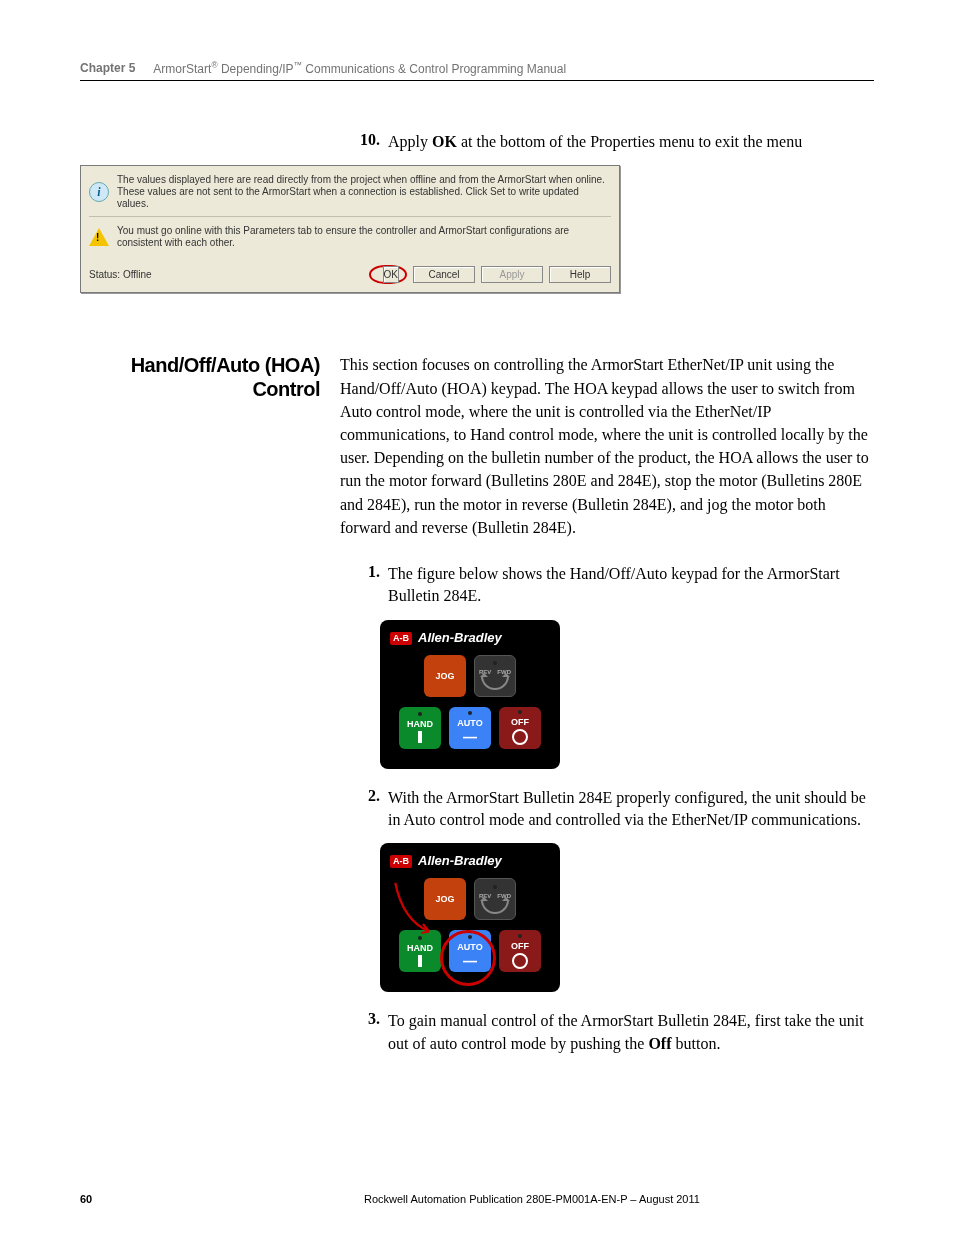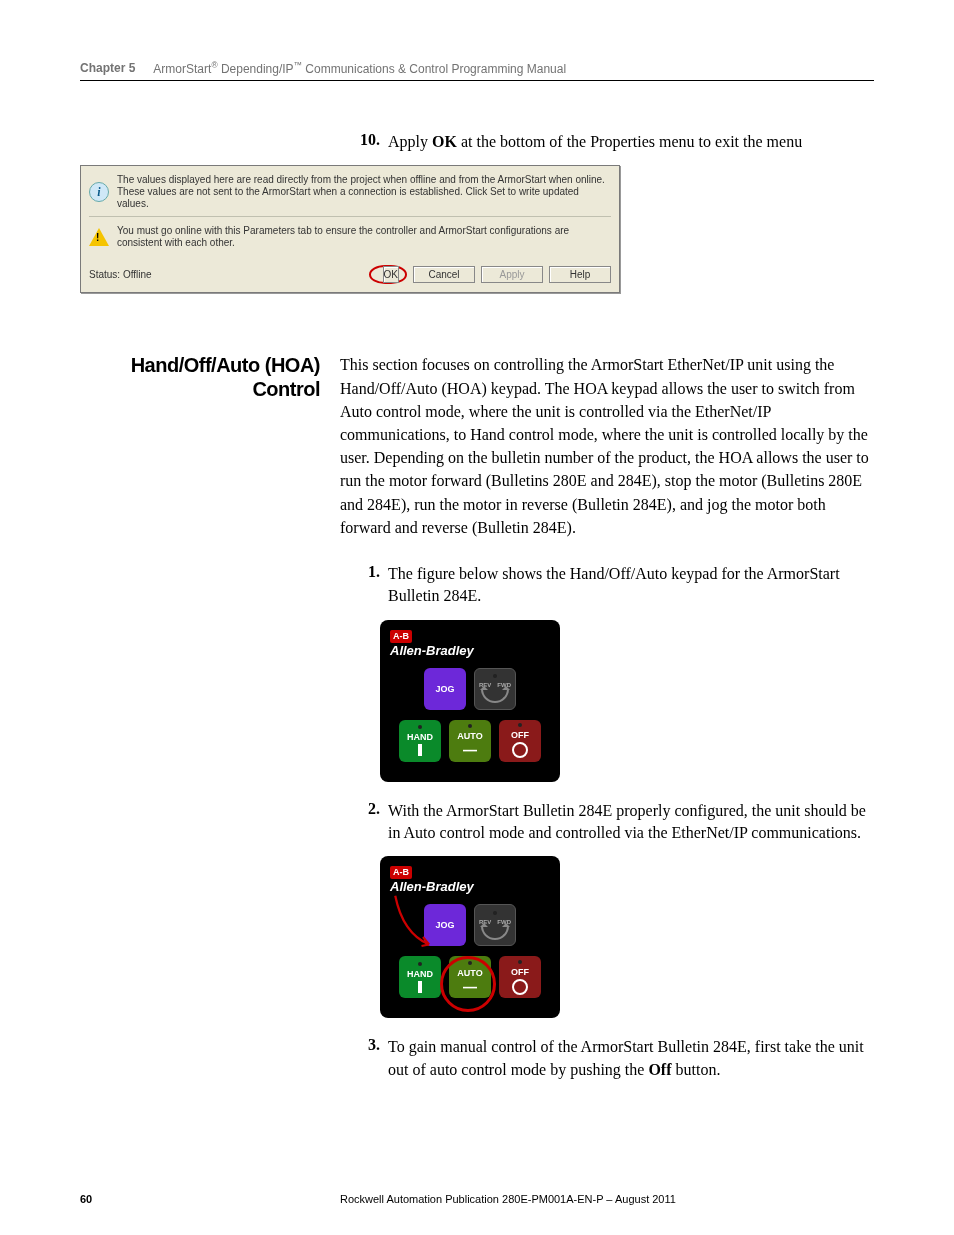--- a/index.html
+++ b/index.html
@@ -153,28 +153,27 @@
     width: 180px;
     background: #000;
     border-radius: 8px;
     padding: 10px;
     margin: 8px 0 18px 40px;
     box-sizing: border-box;
     position: relative;
   }
   .kp-header {
     display: flex;
-    align-items: flex-start;
+    align-items: flex-end;
     color: #fff;
     font-family: Arial, sans-serif;
     font-style: italic;
     font-weight: bold;
     font-size: 13px;
     margin-bottom: 10px;
-    flex-direction: column;
   }
   .ab-logo {
     background: #c00;
     color: #fff;
     font-size: 9px;
     font-style: normal;
     padding: 2px 3px;
     border-radius: 2px;
     margin-right: 6px;
     font-weight: bold;
@@ -197,42 +196,42 @@
     font-family: Arial, sans-serif;
     font-weight: bold;
     font-size: 9px;
     box-sizing: border-box;
     position: relative;
   }
   .kp-led {
     width: 4px; height: 4px; border-radius: 50%;
     background: #222; margin-bottom: 3px;
   }
-  .kp-jog { background: #6d28d9; color: #fff; }
+  .kp-jog { background: #c2410c; color: #fff; }
   .kp-dir {
     background: #333; border: 1px solid #555;
     font-size: 6px; color: #aaa;
     gap: 1px;
   }
   .kp-dir-labels { display: flex; gap: 6px; }
   .kp-dir-arc {
     width: 24px; height: 12px;
     border: 2px solid #888; border-top: none;
     border-radius: 0 0 14px 14px;
     position: relative;
   }
   .kp-dir-arc::before, .kp-dir-arc::after {
     content: ""; position: absolute; top: -3px;
     width: 0; height: 0;
     border-bottom: 4px solid #888;
   }
   .kp-dir-arc::before { left: -3px; border-right: 4px solid transparent; border-left: 4px solid transparent; }
   .kp-dir-arc::after  { right: -3px; border-right: 4px solid transparent; border-left: 4px solid transparent; }
   .kp-hand { background: #0a8a2a; color: #fff; align-items: center; }
-  .kp-auto { background: #4d7c0f; color: #fff; }
+  .kp-auto { background: #3b82f6; color: #fff; }
   .kp-off  { background: #8a1a1a; color: #fff; }
   .kp-sym { font-size: 14px; line-height: 1; margin-top: 2px; }
   .kp-off-circle {
     width: 12px; height: 12px; border: 2px solid #fff;
     border-radius: 50%; margin-top: 2px;
   }
   .kp-hand-bar {
     width: 4px; height: 12px; background: #fff; margin-top: 2px;
   }
   .red-circle {
@@ -249,21 +248,21 @@
   }
   .footer {
     position: absolute;
     bottom: 30px;
     left: 80px;
     right: 80px;
     display: flex;
     font-family: Arial, Helvetica, sans-serif;
     font-size: 11px;
   }
-  .page-num { font-weight: bold; width: 260px; }
+  .page-num { font-weight: bold; width: 284px; }
   .pub { flex: 1; text-align: left; }
 </style>
 </head>
 <body>
 
 <div class="page">
 
   <div class="header-line">
     <span class="chapter-label">Chapter 5</span>
     <span class="header-title">

